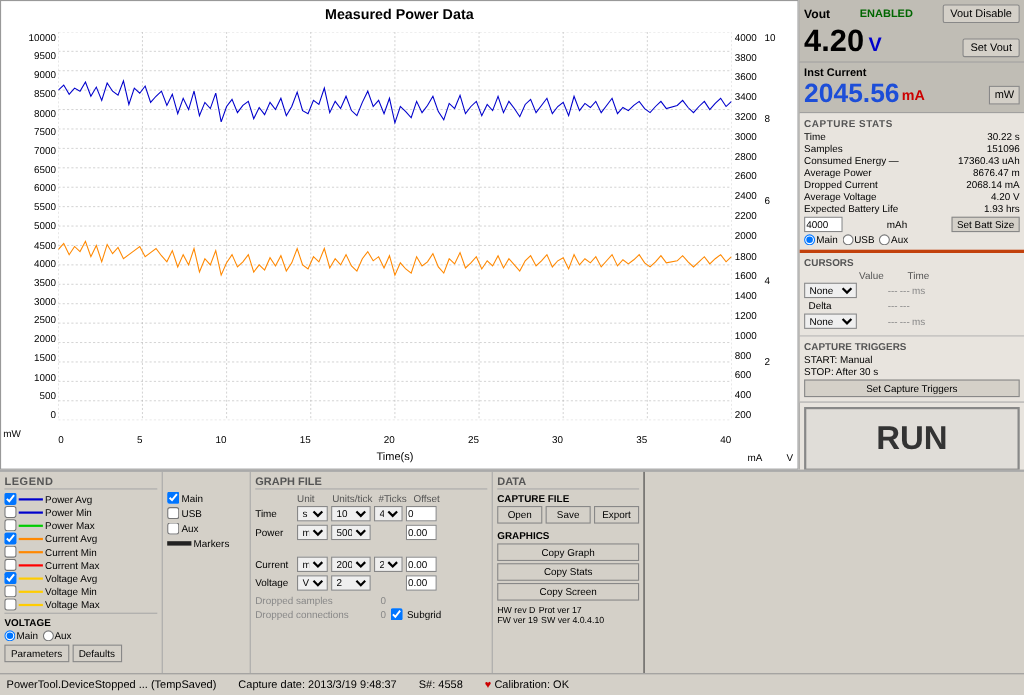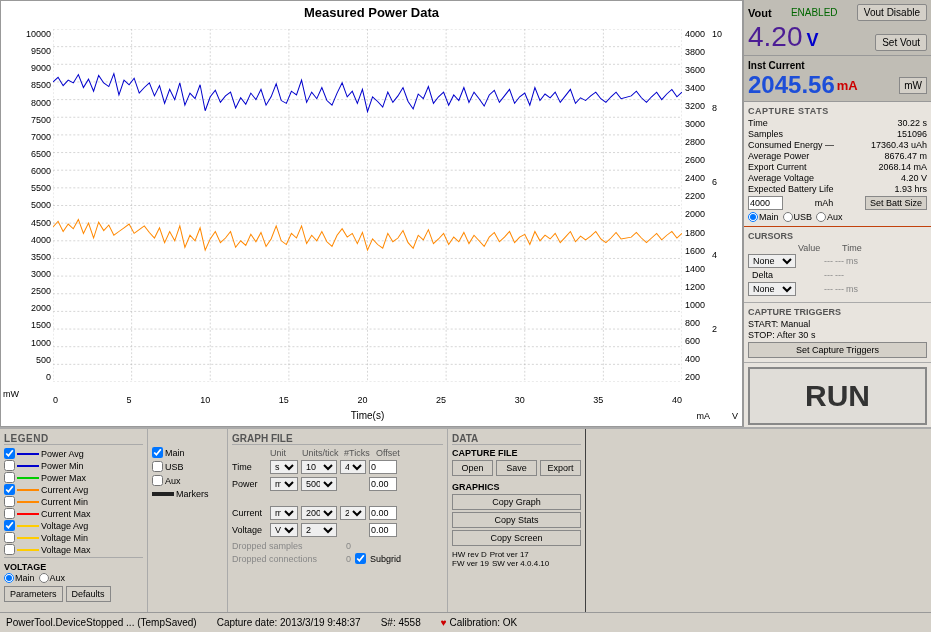--- a/index.html
+++ b/index.html
@@ -6,21 +6,21 @@
     body { font-family: Arial, sans-serif; font-size: 11px; background: #d4d0c8; width: 931px; height: 632px; overflow: hidden; }
     
     .main-container { display: flex; flex-direction: column; width: 931px; height: 632px; }
     
     .top-area { display: flex; flex: 1; min-height: 0; }
     
     .chart-area { flex: 1; background: white; border: 1px solid #999; position: relative; min-width: 0; }
     
     .chart-title { text-align: center; font-size: 13px; font-weight: bold; padding: 4px 0; }
     
-    .right-panel { width: 188px; background: #e8e4de; border-left: 1px solid #999; display: flex; flex-direction: column; }
+    .right-panel { width: 205px; background: #e8e4de; border-left: 1px solid #999; display: flex; flex-direction: column; }
     .btn-small { background: #d4d0c8; border: 1px solid #888; padding: 2px 6px; font-size: 10px; cursor: pointer; border-radius: 2px; }
   </style>
 </head>
 <body>
 
 <div class="main-container">
 
   <div class="top-area">
 
     <div class="chart-area">
@@ -161,61 +161,61 @@
         <div style="position:absolute; right:32px; bottom:6px; font-size:9px;">mA</div>
         <div style="position:absolute; right:4px; bottom:6px; font-size:9px;">V</div>
       </div>
     </div>
 
     <div class="right-panel">
 
       <div style="background:#c0bdb5; padding:4px; border-bottom:1px solid #999;">
         <div style="display:flex; align-items:center; justify-content:space-between; margin-bottom:2px;">
           <span style="font-size:11px; font-weight:bold;">Vout</span>
-          <span style="font-size:10px; color:#006600;">ENABLED</span>
+          <span style="font-size:10px; color:#006600;font-weight:bold;">ENABLED</span>
           <button class="btn-small">Vout Disable</button>
         </div>
         <div style="display:flex; align-items:baseline; justify-content:space-between;">
           <div style="display:flex; align-items:baseline; gap:4px;">
-            <span style="font-size:28px; font-weight:normal; color:#4c1d95; line-height:1;">4.20</span>
+            <span style="font-size:28px; font-weight:bold; color:#000000; line-height:1;">4.20</span>
             <span style="font-size:18px; font-weight:bold; color:#0000cc;">V</span>
           </div>
           <button class="btn-small">Set Vout</button>
         </div>
       </div>
 
       <div style="background:#c0bdb5; padding:4px; border-bottom:1px solid #999;">
         <div style="font-size:10px; font-weight:bold; margin-bottom:2px;">Inst Current</div>
         <div style="display:flex; align-items:center;">
           <span style="font-size:24px; font-weight:bold; color:#1d4ed8; line-height:1;">2045.56</span>
           <span style="font-size:13px; font-weight:bold; color:#cc0000; margin-left:2px;">mA</span>
           <button style="margin-left:auto; background:#d4d0c8; border:1px solid #888; padding:2px 4px; font-size:10px; cursor:pointer;">mW</button>
         </div>
       </div>
 
-      <div style="padding:4px; border-bottom:1px solid #c2410c; background:#e8e4de;">
+      <div style="padding:4px; border-bottom:3px solid #c2410c; background:#e8e4de;">
         <div style="font-size:9px; font-weight:bold; color:#555; margin-bottom:2px; letter-spacing:0.5px;">CAPTURE STATS</div>
         <div style="display:flex; justify-content:space-between; margin-bottom:1px;">
           <span style="font-size:9px;">Time</span>
           <span style="font-size:9px;">30.22 s</span>
         </div>
         <div style="display:flex; justify-content:space-between; margin-bottom:1px;">
           <span style="font-size:9px;">Samples</span>
           <span style="font-size:9px;">151096</span>
         </div>
         <div style="display:flex; justify-content:space-between; margin-bottom:1px;">
           <span style="font-size:9px;">Consumed Energy —</span>
           <span style="font-size:9px;">17360.43 uAh</span>
         </div>
         <div style="display:flex; justify-content:space-between; margin-bottom:1px;">
           <span style="font-size:9px;">Average Power</span>
           <span style="font-size:9px;">8676.47 m</span>
         </div>
         <div style="display:flex; justify-content:space-between; margin-bottom:1px;">
-          <span style="font-size:9px;">Export Current</span>
+          <span style="font-size:9px;">Dropped Current</span>
           <span style="font-size:9px;">2068.14 mA</span>
         </div>
         <div style="display:flex; justify-content:space-between; margin-bottom:1px;">
           <span style="font-size:9px;">Average Voltage</span>
           <span style="font-size:9px;">4.20 V</span>
         </div>
         <div style="display:flex; justify-content:space-between; margin-bottom:2px;">
           <span style="font-size:9px;">Expected Battery Life</span>
           <span style="font-size:9px;">1.93 hrs</span>
         </div>

